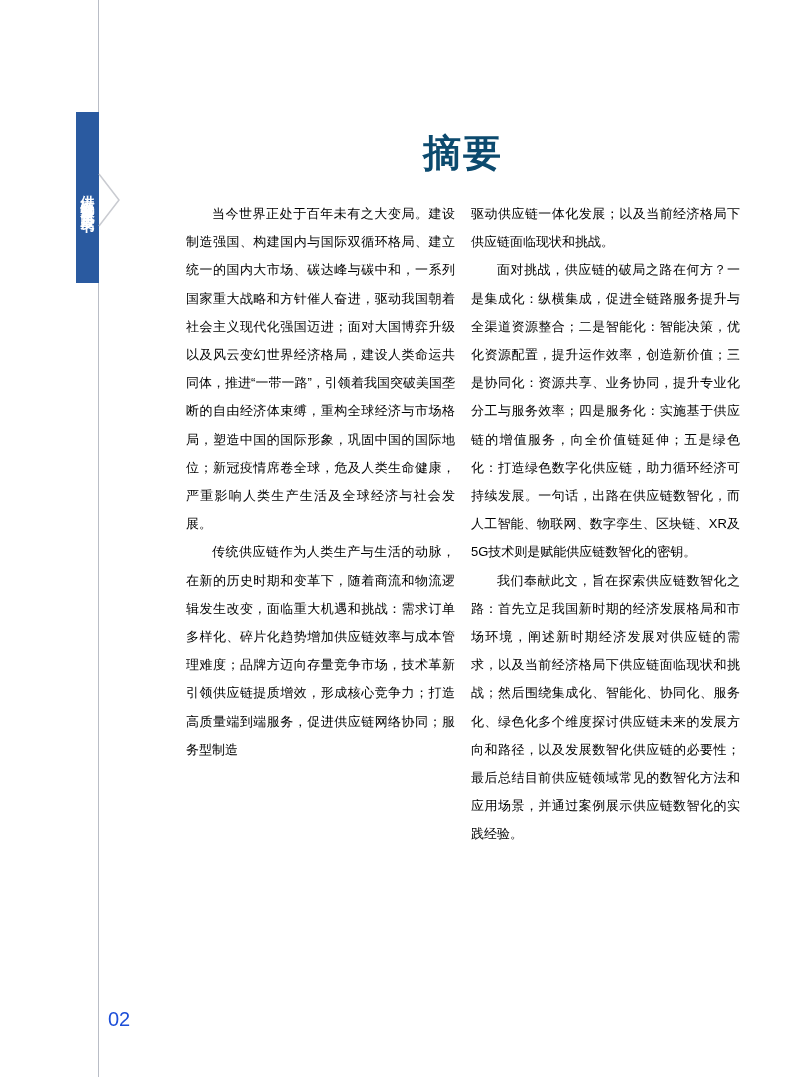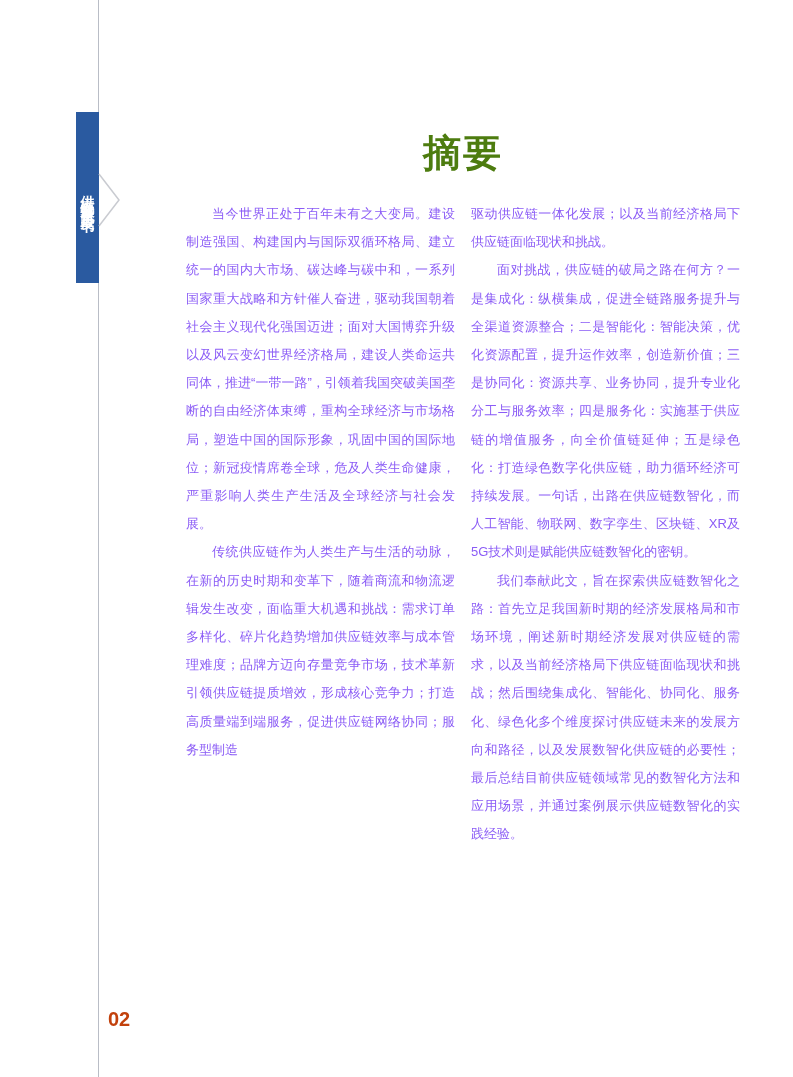--- a/index.html
+++ b/index.html
@@ -17,38 +17,38 @@
     display:flex;align-items:center;justify-content:center;
   }
   .banner span{
     writing-mode:vertical-rl;text-orientation:upright;
     font-size:14px;letter-spacing:3px;line-height:23px;font-weight:600;
   }
   .chevron{position:absolute;left:97px;top:172px;}
   
   .title{
     position:absolute;left:186px;top:128px;width:554px;margin:0;
-    text-align:center;font-size:38px;font-weight:600;color:#4d7c0f;
+    text-align:center;font-size:38px;font-weight:600;color:#0c4a6e;
     letter-spacing:2px;
   }
   
   .cols{
     position:absolute;left:186px;top:200px;width:554px;
     display:flex;gap:16px;
   }
   .col{width:269px;}
   .para{
-    margin:0;color:#8b5cf6;font-size:13px;line-height:28.2px;
+    margin:0;color:#000000;font-size:13px;line-height:28.2px;
     text-align:justify;word-break:break-all;
   }
   .para.indent{text-indent:2em;}
   
   .pagenum{
     position:absolute;left:108px;top:1008px;
-    font-size:20px;color:#c2410c;font-weight:700;text-align:center;
+    font-size:20px;color:#1d4ed8;font-weight:400;text-align:center;
   }
 </style>
 </head>
 <body>
 
 <div class="page">
 
   <div class="vline"></div>
 
   <div class="banner">

